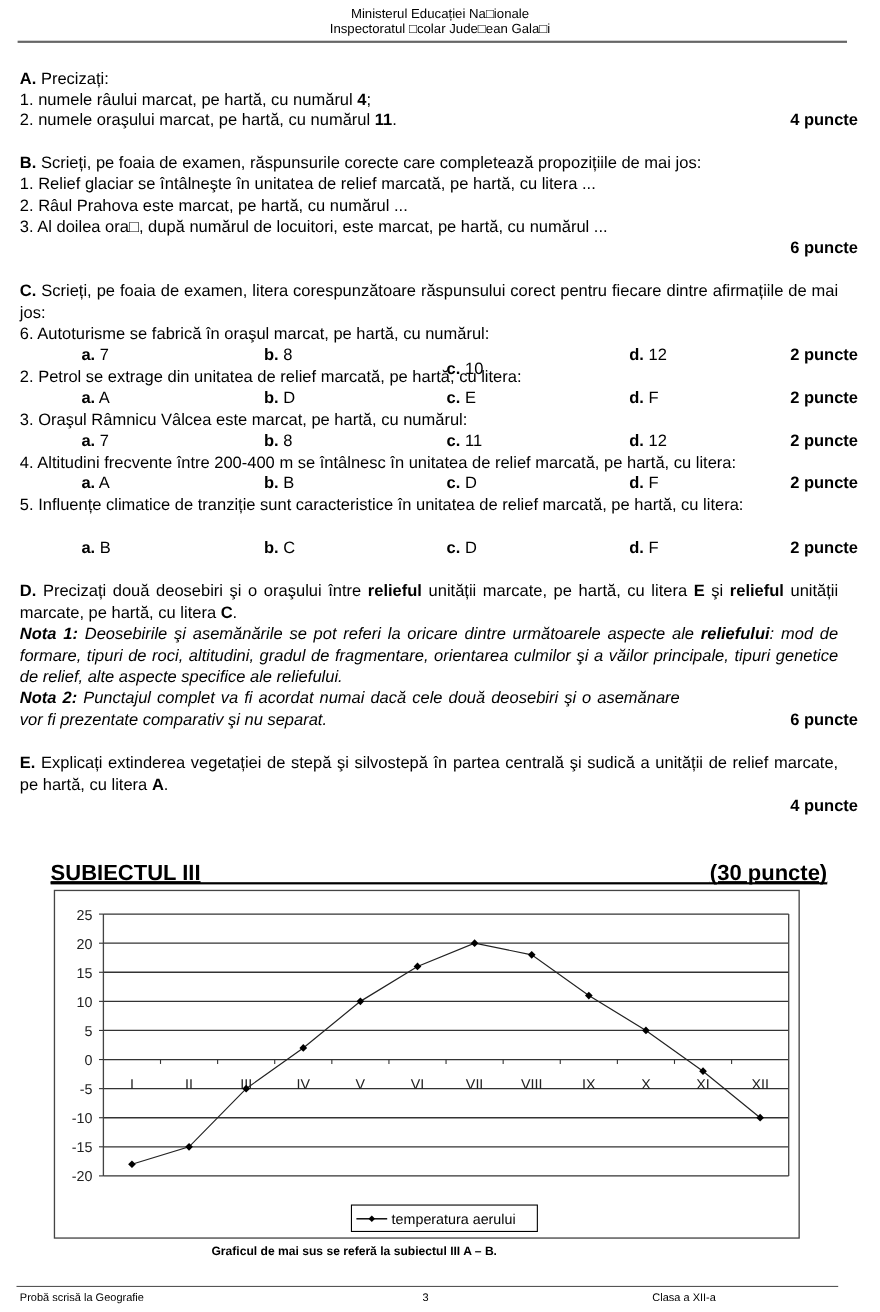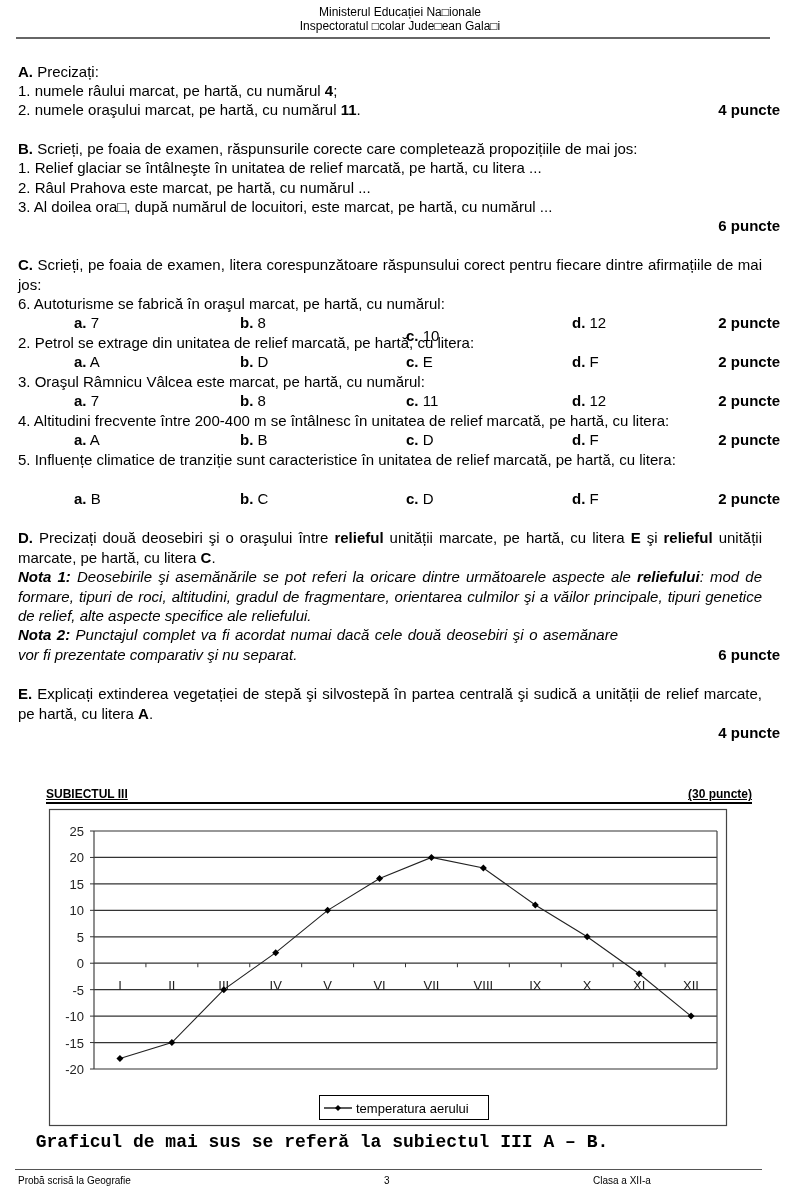--- a/index.html
+++ b/index.html
@@ -7,22 +7,22 @@
          font-family:"Liberation Sans", sans-serif; color:#000; }
   .abs { position:absolute; }
   .hdr { left:0; width:800px; text-align:center; font-size:12px; line-height:13px; }
   .rule { position:absolute; background:#666; height:2px; }
   .t { position:absolute; left:18px; width:744px; font-size:15px; line-height:19.5px; white-space:nowrap; }
   .j { white-space:normal; text-align:justify; text-align-last:auto; }
   .pts { position:absolute; right:20px; font-size:15px; font-weight:bold; line-height:19.5px; }
   .opt { position:absolute; font-size:15px; line-height:19.5px; }
   b { font-weight:bold; }
   i { font-style:italic; }
-  .subj { position:absolute; font-size:12px; font-weight:bold; text-decoration:underline; line-height:20px; }
-  .caption { position:absolute; left:0; width:644px; text-align:center; font-size:18px; font-weight:bold;font-family:Liberation Mono, monospace; }
+  .subj { position:absolute; font-size:20px; font-weight:bold; text-decoration:underline; line-height:20px; }
+  .caption { position:absolute; left:0; width:644px; text-align:center; font-size:11px; font-weight:bold; }
   .foot { position:absolute; font-size:10px; line-height:16px; }
   svg text { font-family:"Liberation Sans", sans-serif; }
 </style>
 </head>
 <body>
 
 <div class="abs hdr" style="top:6px;">Ministerul Educației Na□ionale</div>
 <div class="abs hdr" style="top:20px;">Inspectoratul □colar Jude□ean Gala□i</div>
 <div class="rule" style="left:16px; width:754px; top:37px;"></div>
 

